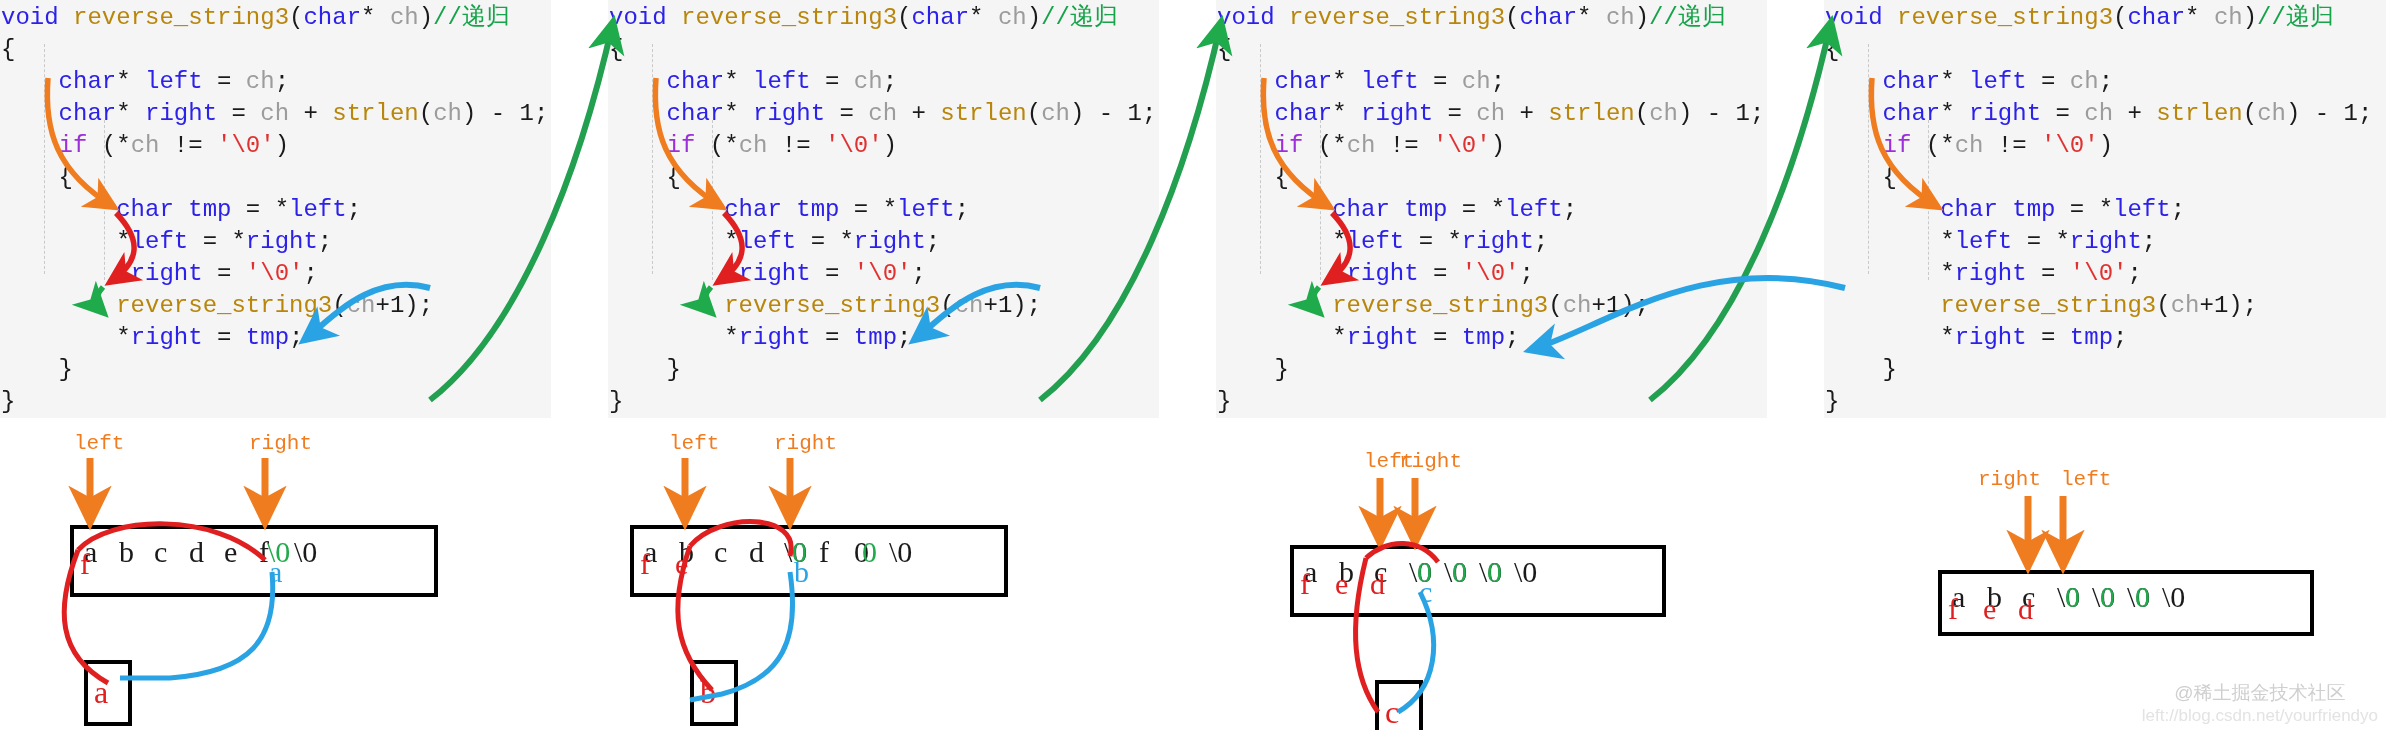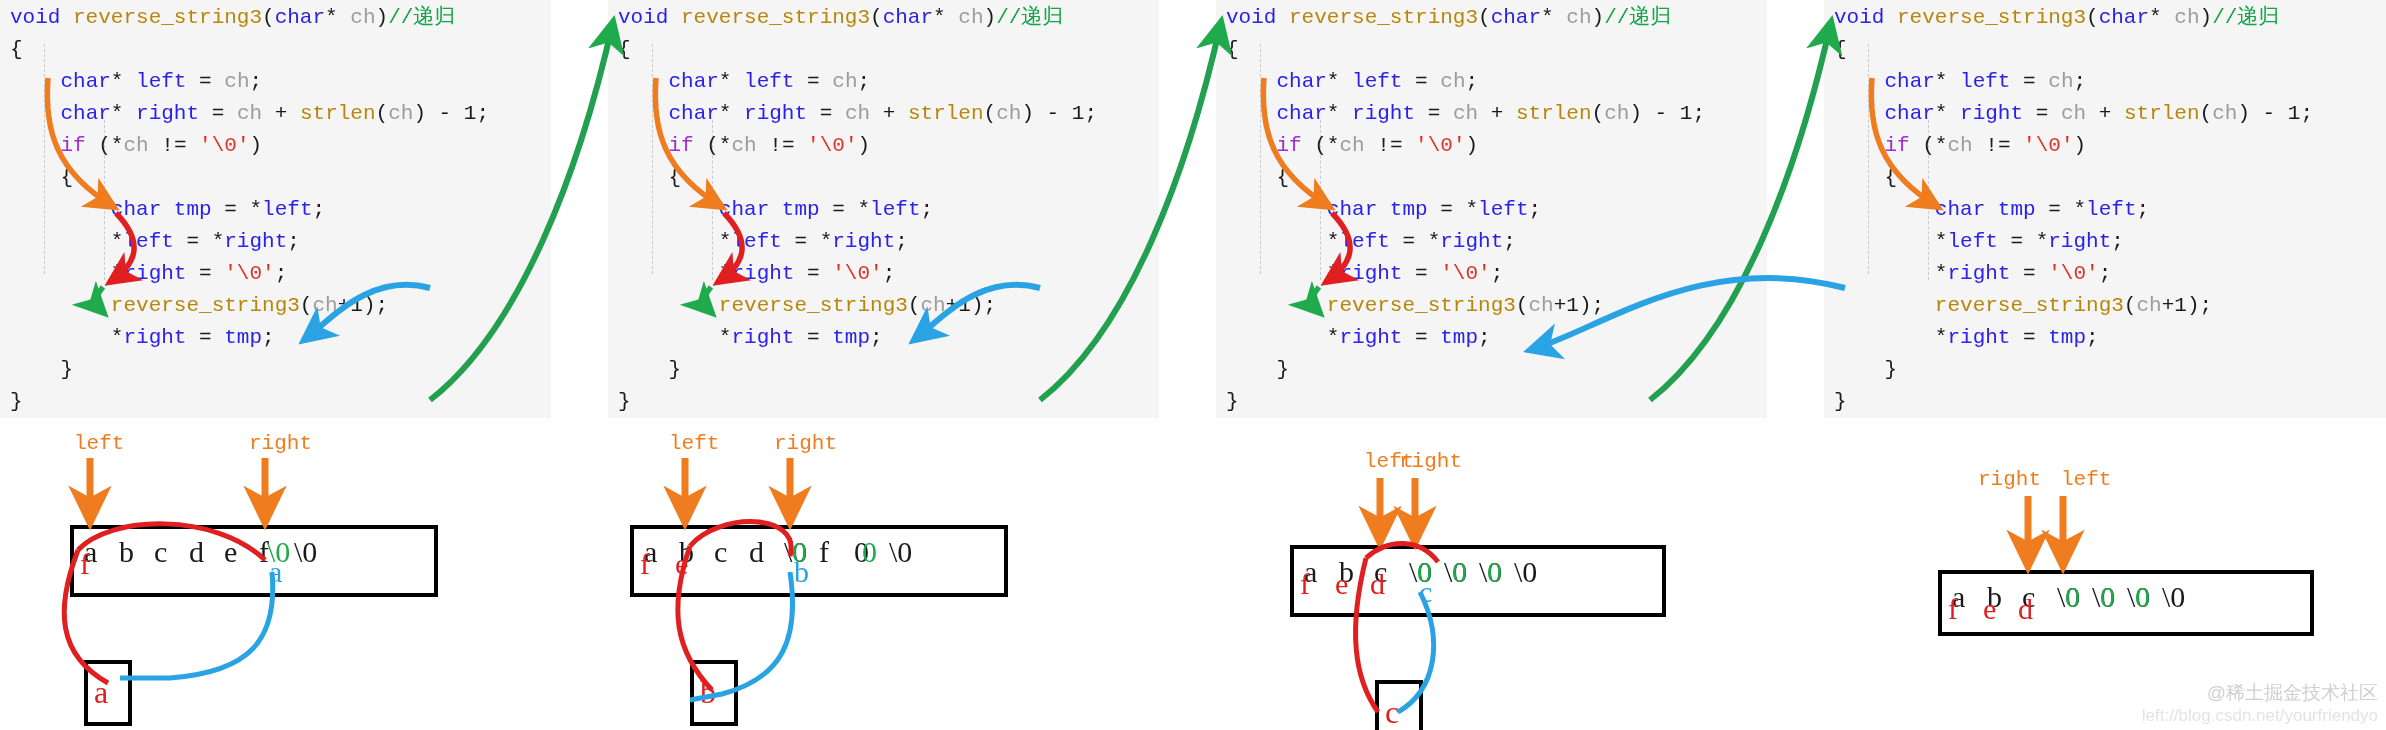--- a/index.html
+++ b/index.html
@@ -4,21 +4,21 @@
 <style>
   html,body{margin:0;padding:0;background:#ffffff;}
   body{width:2386px;height:730px;font-family:"Liberation Serif",serif;overflow:hidden;position:relative;}
   .stage{position:relative;width:2386px;height:730px;}
 
   
   .panel{position:absolute;top:0;height:418px;}
   .code-card{position:absolute;left:0;top:0;width:100%;height:100%;
              background:#f5f5f5;box-sizing:border-box;}
   .code{position:relative;font-family:"Liberation Mono",monospace;
-        font-size:21px;line-height:32px;white-space:pre;padding:2px 0 0 10px;
+        font-size:24px;line-height:32px;white-space:pre;padding:2px 0 0 1px;
         color:#3b3b3b;}
   .ln{height:32px;white-space:pre;}
   .kw   {color:#2b21e8;}       
   .kw2  {color:#9b30d9;}       
   .fn   {color:#b8860b;}       
   .var  {color:#9c9c9c;}       
   .pnc  {color:#1a1a1a;}
   .strq {color:#e03131;}
   .cmt  {color:#16a34a;}
   .idn  {color:#2b21e8;}
@@ -33,21 +33,21 @@
   .strbox{position:absolute;border:4px solid #000;background:#fff;box-sizing:border-box;}
   .cell{position:absolute;font-family:"Liberation Serif",serif;font-size:30px;color:#1a1a1a;}
   .ov-red{position:absolute;font-family:"Liberation Serif",serif;font-size:30px;color:#e02020;}
   .ov-grn{position:absolute;font-family:"Liberation Serif",serif;font-size:30px;color:#1faa4b;}
   .ov-cyn{position:absolute;font-family:"Liberation Serif",serif;font-size:30px;color:#29a3e3;}
   .tmpbox{position:absolute;border:4px solid #000;background:#fff;box-sizing:border-box;}
   .tmpchar{position:absolute;font-family:"Liberation Serif",serif;font-size:32px;color:#e02020;}
 
   svg.ovl{position:absolute;left:0;top:0;width:2386px;height:730px;pointer-events:none;overflow:visible;}
 
-  .wm{position:absolute;right:8px;bottom:4px;text-align:right;line-height:1.25;}
+  .wm{position:absolute;right:8px;bottom:4px;text-align:center;line-height:1.25;}
   .wm1{color:#cfcfcf;font-size:19px;font-family:"Liberation Sans",sans-serif;}
   .wm2{color:#e3e3e3;font-size:17px;font-family:"Liberation Sans",sans-serif;}
 </style>
 </head>
 <body>
 
 <div class="stage">
 
   <div class="panel" id="panel0" style="left:0px;width:551px;">
     <div class="code-card">

